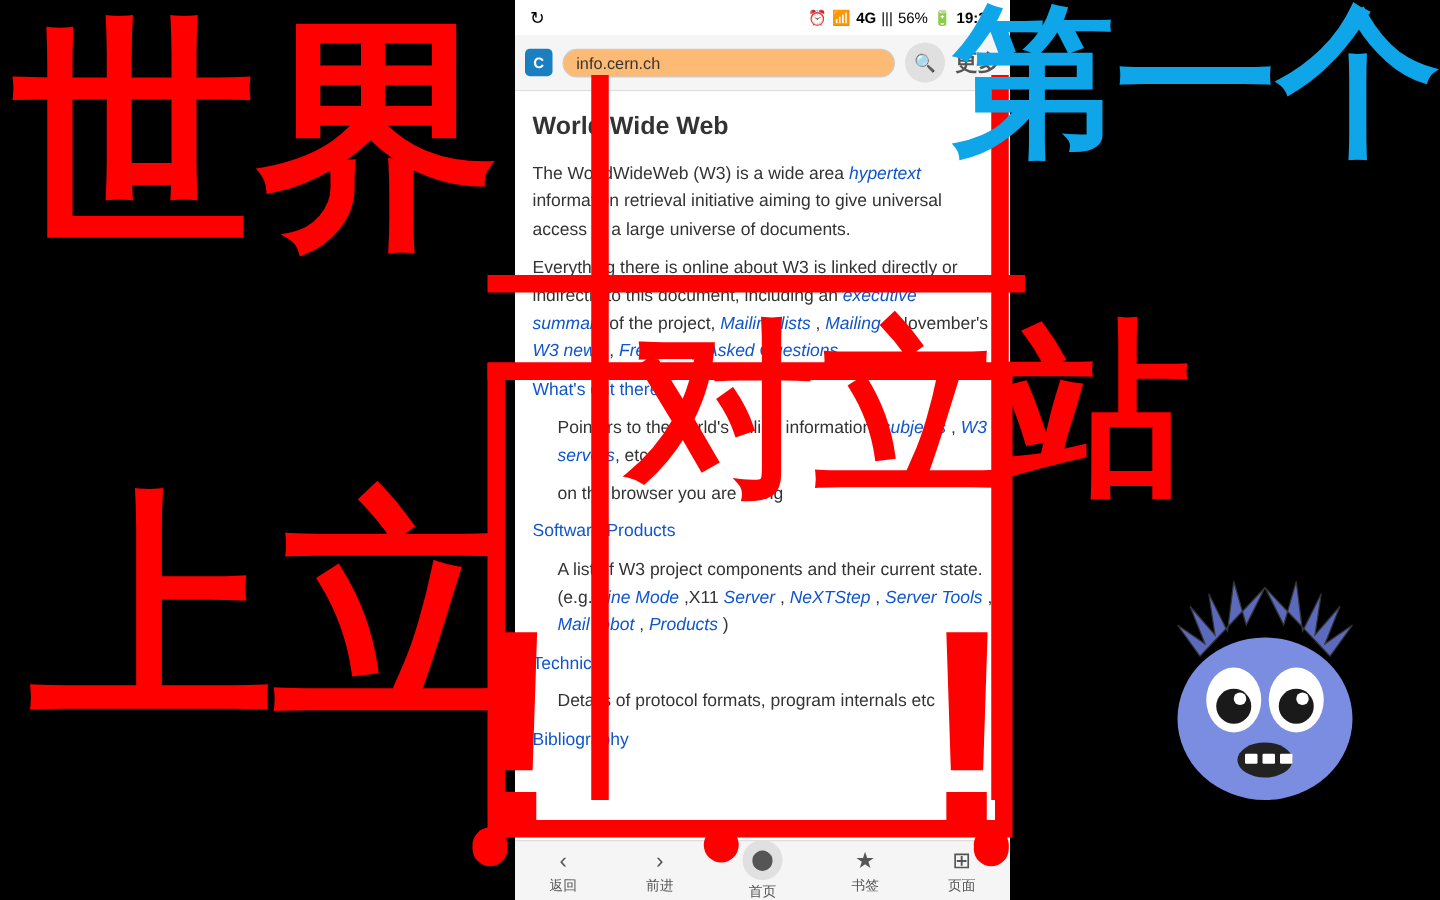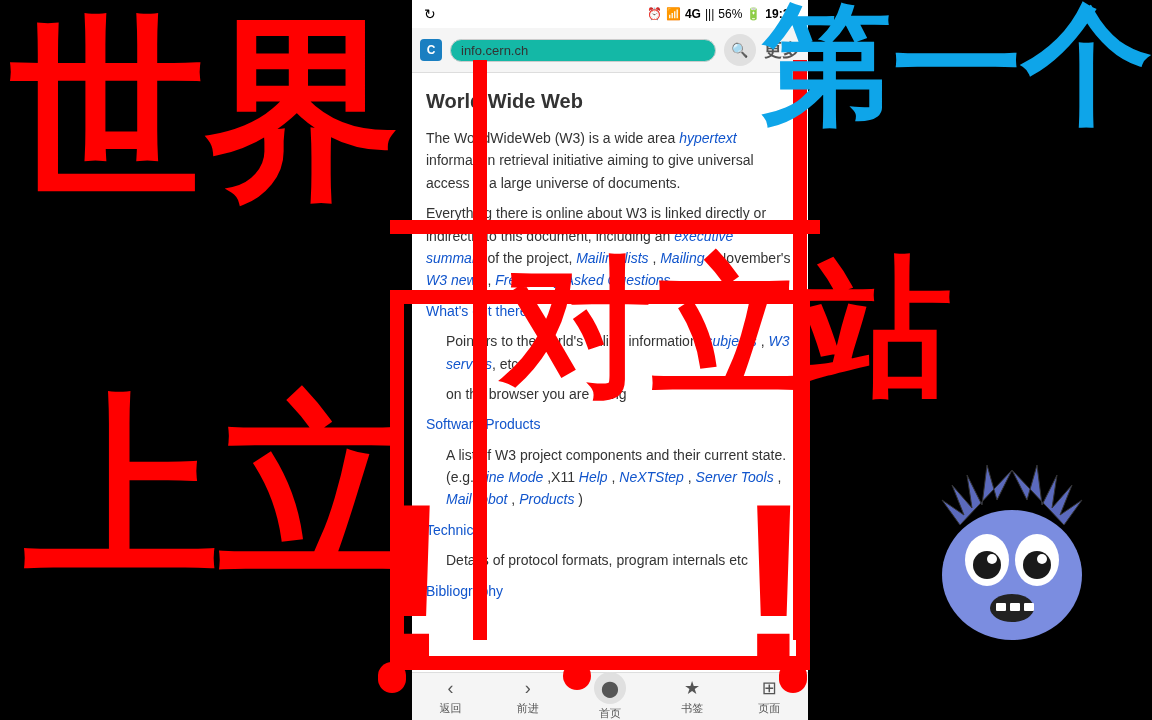--- a/index.html
+++ b/index.html
@@ -139,21 +139,21 @@
       display: flex;
       align-items: center;
       justify-content: center;
       color: white;
       font-size: 12px;
       font-weight: bold;
     }
 
     .url-bar {
       flex: 1;
-      background: #14b8a6;
+      background: #fdba74;
       border: 1px solid #ccc;
       border-radius: 16px;
       padding: 3px 10px;
       font-size: 13px;
       color: #333;
     }
 
     .more-btn {
       font-size: 18px;
       color: #555;
@@ -350,21 +350,21 @@
     <p class="indent-block">
       on the browser you are using
     </p>
 
     <p class="page-text">
       <a class="section-link">Software Products</a>
     </p>
     <p class="indent-block">
       A list of W3 project components and their current state. (e.g.
       <a class="link">Line Mode</a> ,X11
-      <a class="link">Help</a> ,
+      <a class="link">Server</a> ,
       <a class="link">NeXTStep</a> ,
       <a class="link">Server Tools</a> ,
       <a class="link">Mail robot</a> ,
       <a class="link">Products</a> )
     </p>
 
     <p class="page-text">
       <a class="section-link">Technical</a>
     </p>
     <p class="indent-block">

